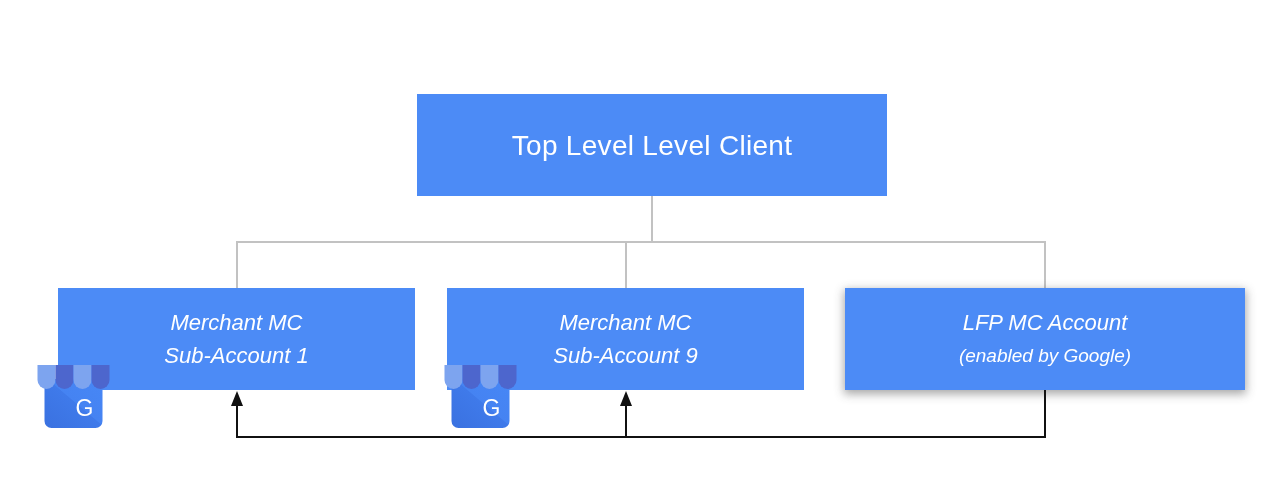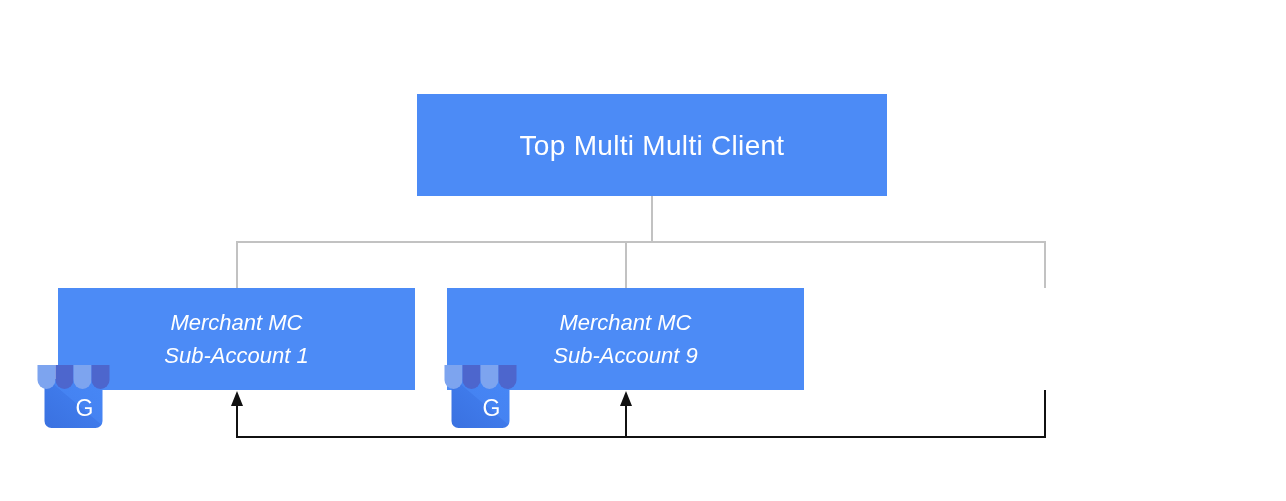--- a/index.html
+++ b/index.html
@@ -63,36 +63,40 @@
       <linearGradient id="gmbBody" x1="0" y1="1" x2="1" y2="0">
         <stop offset="0" stop-color="#3a71e0"></stop>
         <stop offset="0.52" stop-color="#3f7aea"></stop>
         <stop offset="0.53" stop-color="#4583f2"></stop>
         <stop offset="1" stop-color="#4787f6"></stop>
       </linearGradient>
     </defs>
   </svg>
 
   <div class="node" id="node-mca">
-    <span class="ln ln1">Top Multi Multi Client</span>
+    <span class="ln ln1">Top Level Level Client</span>
   </div>
 
   <div class="gline" style="left:651px; top:196px; width:2px; height:46px;"></div>
   <div class="gline" style="left:236px; top:241px; width:810px; height:2px;"></div>
   <div class="gline" style="left:236px;  top:242px; width:2px; height:46px;"></div>
   <div class="gline" style="left:625px;  top:242px; width:2px; height:46px;"></div>
   <div class="gline" style="left:1044px; top:242px; width:2px; height:46px;"></div>
 
   <div class="node" id="node-sub1">
     <span class="ln ln1">Merchant MC</span>
     <span class="ln ln2">Sub-Account 1</span>
   </div>
   <div class="node" id="node-sub2">
     <span class="ln ln1">Merchant MC</span>
     <span class="ln ln2">Sub-Account 9</span>
+  </div>
+  <div class="node" id="node-lfp">
+    <span class="ln ln1">LFP MC Account</span>
+    <span class="ln ln2">(enabled by Google)</span>
   </div>
 
   <svg class="gmb" id="gmb-icon-1" viewBox="0 0 72 67">
     <rect x="7" y="16" width="58" height="49" rx="7" fill="url(#gmbBody)"></rect>
     <text x="47" y="53" text-anchor="middle" font-family="Liberation Sans, sans-serif" font-size="23" fill="#ffffff">G</text>
     <path d="M0,2 h18 v15 a9,9 0 0 1 -18,0 z" fill="#7da4ef"></path>
     <path d="M18,2 h18 v15 a9,9 0 0 1 -18,0 z" fill="#4d66cd"></path>
     <path d="M36,2 h18 v15 a9,9 0 0 1 -18,0 z" fill="#7da4ef"></path>
     <path d="M54,2 h18 v15 a9,9 0 0 1 -18,0 z" fill="#4d66cd"></path>
   </svg>

